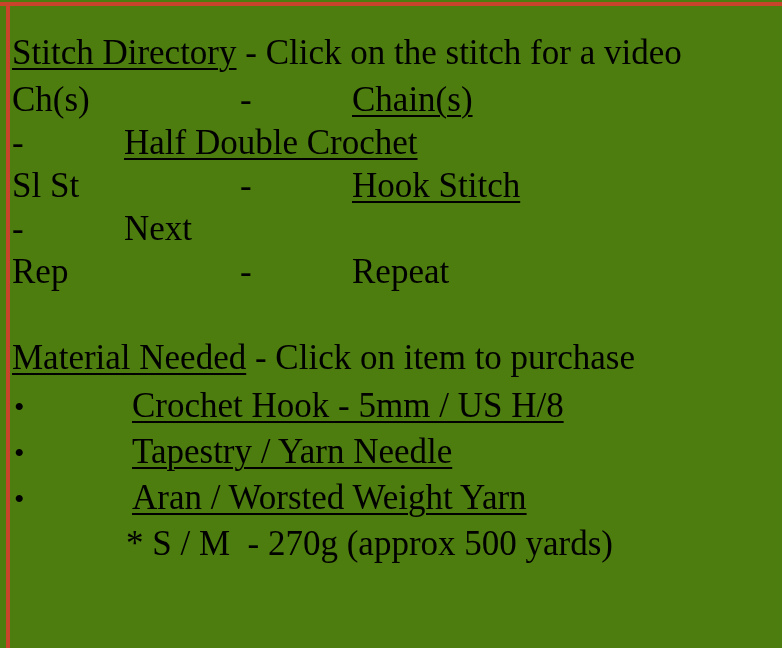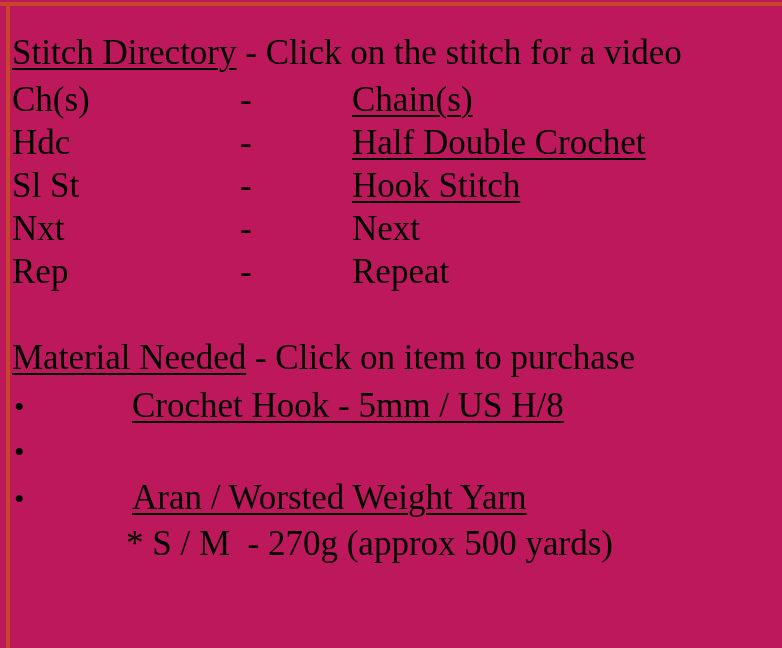--- a/index.html
+++ b/index.html
@@ -110,49 +110,47 @@
   .note-indent {
     display: inline-block;
     width: 114px;
     flex: 0 0 114px;
   }
   .note-text { flex: 1 1 auto; }
 </style>
 </head>
 <body>
 
-<div id="page" style="--accent: #C8452B; background: #be185d; color: rgb(0, 0, 0);">
+<div id="page" style="--accent: #C8452B; background: #4d7c0f; color: rgb(0, 0, 0);">
 
   <div class="frame-top"></div>
   <div class="frame-left"></div>
 
   <div class="content">
 
     <div class="heading-line"><span class="u">Stitch Directory</span><span> - Click on the stitch for a video</span></div>
 
     <div class="line">
       <span class="abbr">Ch(s)</span>
       <span class="dash">-</span>
       <span class="defn u">Chain(s)</span>
     </div>
 
     <div class="line">
-      <span class="abbr">Hdc</span>
       <span class="dash">-</span>
       <span class="defn u">Half Double Crochet</span>
     </div>
 
     <div class="line">
       <span class="abbr">Sl St</span>
       <span class="dash">-</span>
       <span class="defn u">Hook Stitch</span>
     </div>
 
     <div class="line">
-      <span class="abbr">Nxt</span>
       <span class="dash">-</span>
       <span class="defn">Next</span>
     </div>
 
     <div class="line">
       <span class="abbr">Rep</span>
       <span class="dash">-</span>
       <span class="defn">Repeat</span>
     </div>
 
@@ -160,20 +158,21 @@
 
     <div class="heading-line"><span class="u">Material Needed</span><span> - Click on item to purchase</span></div>
 
     <div class="bullet-row">
       <span class="bullet">•</span>
       <span class="bullet-text u">Crochet Hook - 5mm / US H/8</span>
     </div>
 
     <div class="bullet-row">
       <span class="bullet">•</span>
+      <span class="bullet-text u">Tapestry / Yarn Needle</span>
     </div>
 
     <div class="bullet-row">
       <span class="bullet">•</span>
       <span class="bullet-text u">Aran / Worsted Weight Yarn</span>
     </div>
 
     <div class="note-row">
       <span class="note-indent"></span>
       <span class="note-text">* S / M  - 270g (approx 500 yards)</span>

